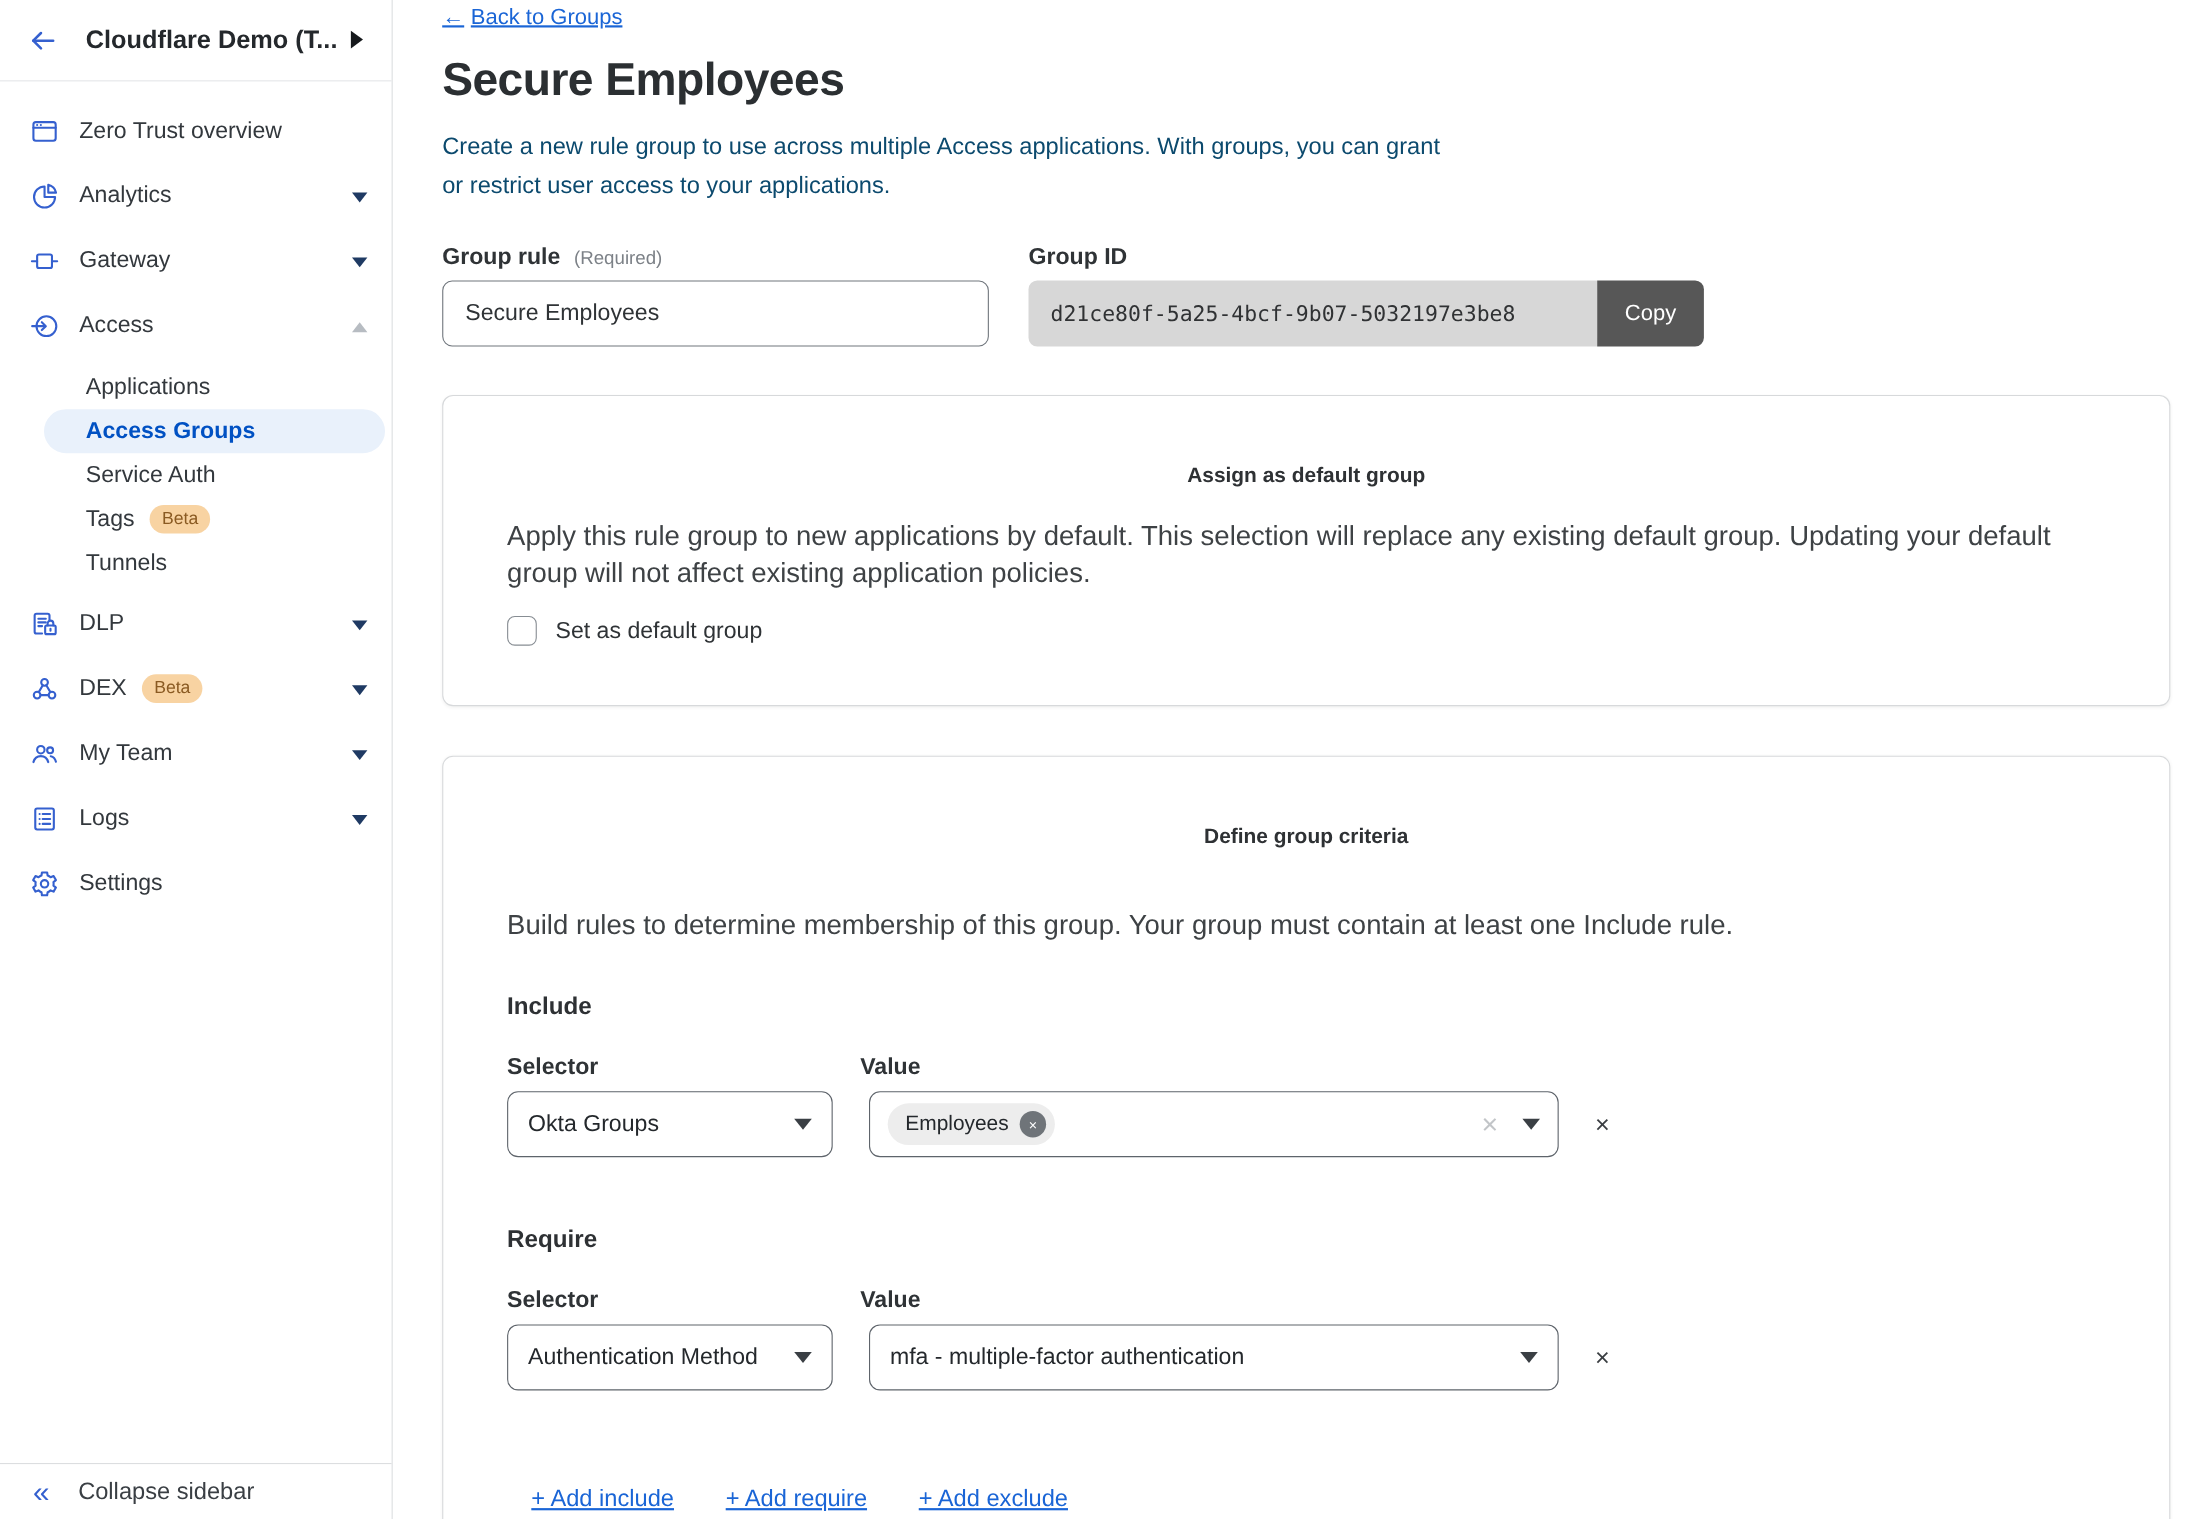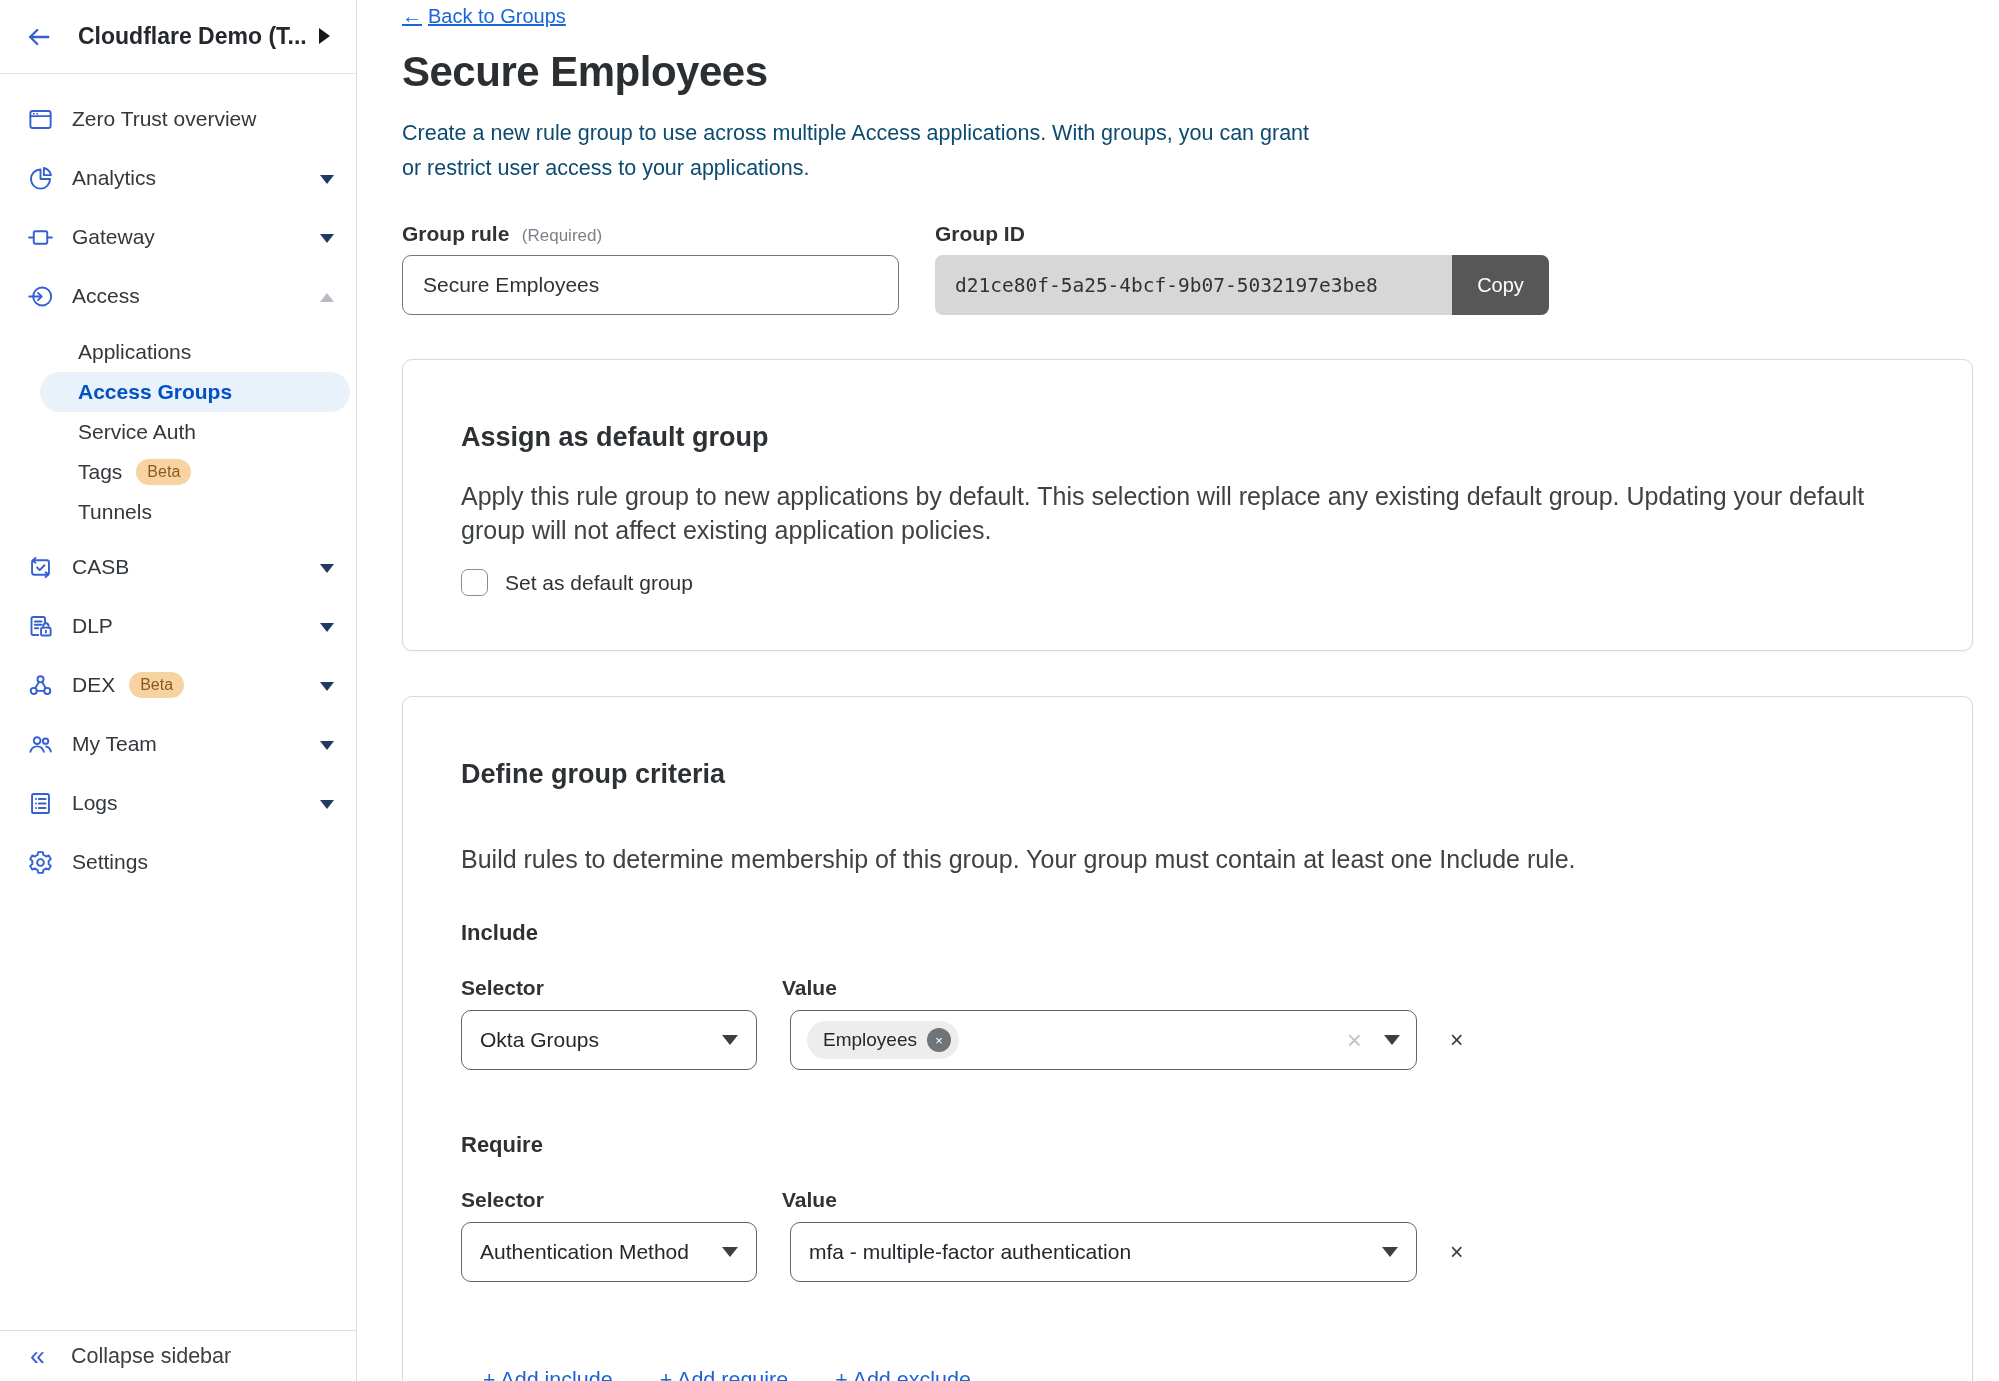--- a/index.html
+++ b/index.html
@@ -45,21 +45,21 @@
   .field-label{font-size:21px;font-weight:bold;color:#2f3336;}
   .req{font-size:17px;color:#7c8187;font-weight:normal;margin-left:8px;}
   .gn-input{margin-top:9px;width:497px;height:60px;border:1.5px solid #70767d;border-radius:9px;font-size:21px;color:#2f3336;padding:0 20px;font-family:"Liberation Sans",sans-serif;background:#fff;}
   .gid-col{margin-left:36px;}
   .gid-unit{margin-top:9px;display:flex;height:60px;}
   .gid-box{width:517px;background:#d7d7d7;border-radius:8px 0 0 8px;display:flex;align-items:center;padding:0 20px;font-family:"DejaVu Sans Mono",monospace;font-size:19.5px;color:#303234;white-space:nowrap;}
   .copy-btn{width:97px;background:#575757;color:#fff;border:none;border-radius:0 8px 8px 0;font-size:20px;font-family:"Liberation Sans",sans-serif;cursor:pointer;}
   .card{width:1571px;background:#fff;border:1px solid var(--border-card);border-radius:10px;box-shadow:0 1px 3px rgba(0,0,0,.05);}
   .card1{margin-top:44px;padding:62px 58px 54px;}
   .card2{margin-top:45px;padding:62px 58px 90px;}
-  .card h2{font-size:27px;font-weight:bold;color:#2e3134;}
+  .card h2{font-size:19px;font-weight:bold;color:#2e3134;text-align:center;}
   .card .cp{margin-top:26px;font-size:25px;line-height:34px;color:var(--text-body);}
   .cb-row{margin-top:22px;display:flex;align-items:center;cursor:pointer;}
   .cb-box{width:27px;height:27px;border:1.6px solid #878d93;border-radius:7px;background:#fff;flex:0 0 auto;}
   .cb-label{margin-left:17px;font-size:21px;color:#2f3336;}
   .card2 .cp{margin-top:52px;}
   .sect-h{margin-top:44px;font-size:22px;font-weight:bold;color:#2e3134;}
   .sect-h.require{margin-top:62px;}
   .crit-grid{display:grid;grid-template-columns:296px 627px 40px;column-gap:33px;align-items:center;}
   .lbl-row{margin-top:30px;gap:25px;}
   .fld-row{margin-top:10px;}
@@ -148,32 +148,20 @@
       </div>
       <div class="sb-subitem">
         <span>Tags</span>
         <span class="beta">Beta</span>
       </div>
       <div class="sb-subitem">
         <span>Tunnels</span>
       </div>
     </div>
 
-    <div class="sb-item">
-      <span class="sb-ic">
-        <svg class="ic" width="27" height="27" viewBox="0 0 24 24">
-            <rect x="4.5" y="5.5" width="15" height="13" rx="2"></rect>
-            <path d="M9 12l2.3 2.3L15.5 10"></path>
-            <path d="M7.5 3.5L5 5.8l2.5 2"></path>
-            <path d="M16.5 20.5L19 18.2l-2.5-2"></path>
-          </svg>
-      </span>
-      <span class="sb-label">CASB</span>
-      <span class="chev"></span>
-    </div>
 
     <div class="sb-item">
       <span class="sb-ic">
         <svg class="ic" width="27" height="27" viewBox="0 0 24 24">
             <path d="M16 9V5a1.5 1.5 0 0 0-1.5-1.5h-9A1.5 1.5 0 0 0 4 5v13a1.5 1.5 0 0 0 1.5 1.5H10"></path>
             <path d="M7 7.5h6M7 10.5h6M7 13.5h3"></path>
             <rect x="12.5" y="13" width="8.5" height="7" rx="1.2"></rect>
             <path d="M14.5 13v-1.6a2.3 2.3 0 0 1 4.6 0V13"></path>
             <path d="M16.8 15.7v1.6"></path>
           </svg>

